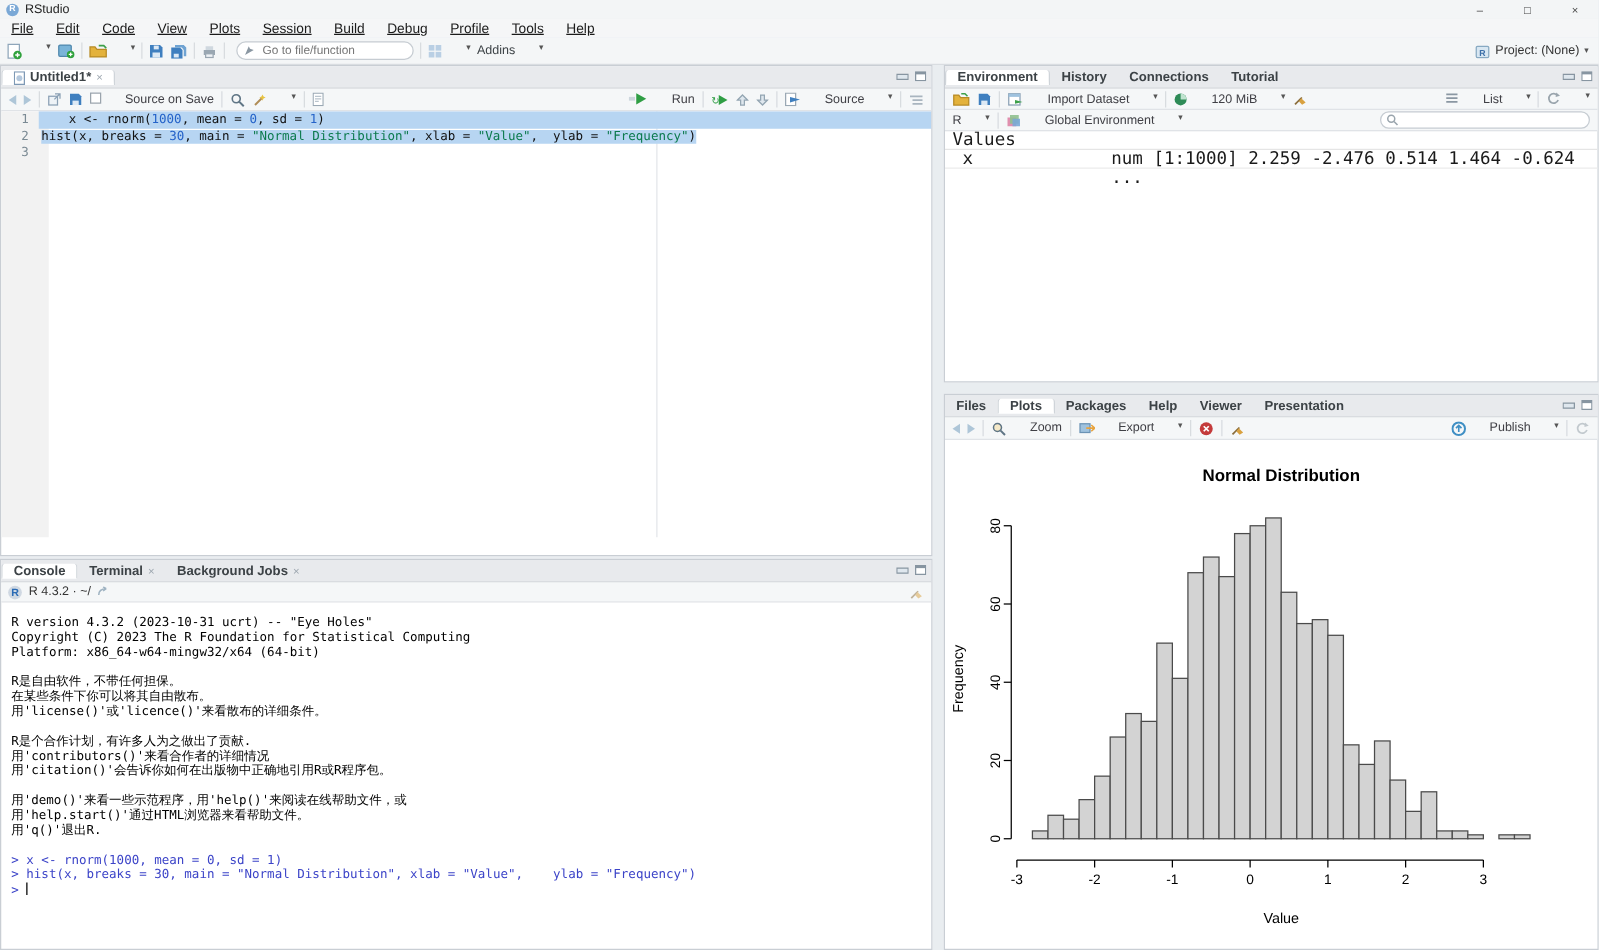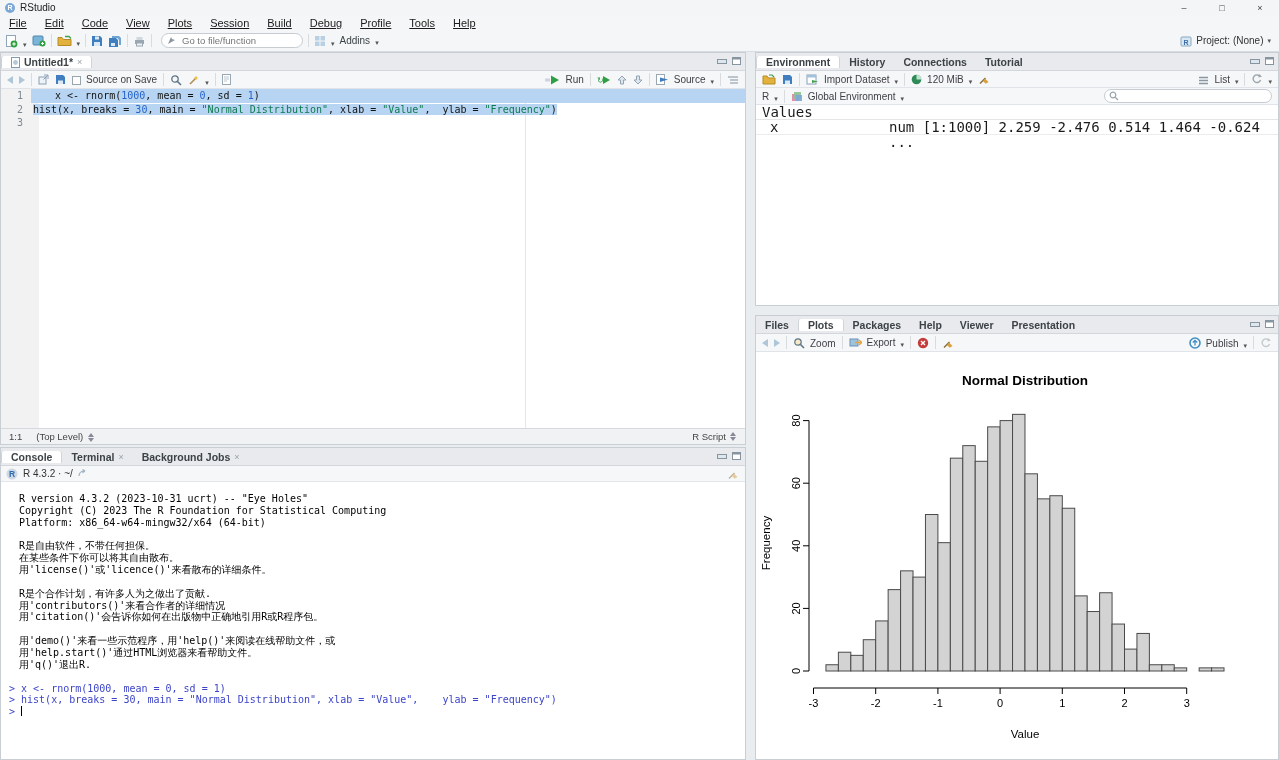--- a/index.html
+++ b/index.html
@@ -11,21 +11,21 @@
   .titlebar { height:15px; background:#f3f5f6; display:flex; align-items:center; font-size:10px; color:#222; }
   .rlogo { width:10px; height:10px; border-radius:50%; background:#7aa8d6; color:#fff; font-size:7px; font-weight:bold;
            display:inline-flex; align-items:center; justify-content:center; margin:0 5px 0 5px; }
   .winctl { position:absolute; right:0; top:0; height:15px; display:flex; }
   .winctl div { width:38px; height:15px; display:flex; align-items:center; justify-content:center; font-size:9px; color:#444; }
 
   .menubar { height:15px; background:#f5f6f7; display:flex; align-items:center; font-size:11px; color:#1b1b1b; }
   .menubar span { padding:0 9px;text-decoration:underline; }
 
   .main-toolbar { height:22px; background:#f4f6f7; border-bottom:1px solid #d9dde1; display:flex; align-items:center; padding:0 5px; gap:5px; font-size:10px; color:#3c4246; }
-  .tbtn { display:inline-flex; align-items:flex-end; gap:5px; }
+  .tbtn { display:inline-flex; align-items:flex-start; gap:19px; }
   .caret { font-size:7px; color:#555; line-height:1; }
   .vsep { width:1px; height:13px; background:#d8dcdf; }
   .goto-box { position:relative; margin-left:4px; }
   .goto-box input { width:142px; height:15px; border:1px solid #c6ccd2; border-radius:8px; font-size:9.5px; padding:0 4px 0 20px; color:#555; background:#fff; font-family:"Liberation Sans",sans-serif;}
   .goto-icon { position:absolute; left:6px; top:3px; }
   .proj { position:absolute; right:8px; display:flex; align-items:center; gap:4px; font-size:10px; color:#333; }
 
   
   .pane { position:absolute; background:#fff; border:1px solid #c9ced4; }
   #editor-pane  { left:0;   top:52px;  width:746px; height:393px; }
@@ -57,21 +57,21 @@
   #editor-status { position:absolute; left:0; right:0; bottom:0; height:16px; background:#f0f2f4; border-top:1px solid #d5d9dd;
                    display:flex; align-items:center; font-size:9.5px; color:#444; padding:0 8px; gap:14px; }
   .updn { display:inline-block; width:7px; }
   .updn i { display:block; width:0; height:0; border-left:3px solid transparent; border-right:3px solid transparent; }
   .updn .u { border-bottom:4px solid #889; margin-bottom:1px; } .updn .d { border-top:4px solid #889; }
   .status-right { position:absolute; right:8px; display:flex; gap:4px; align-items:center; }
 
   
   #console-sub { height:16px; background:#f5f7f8; border-bottom:1px solid #e3e6e9; display:flex; align-items:center; gap:5px; padding:0 5px; font-size:10px; color:#333; position:relative; }
   #console-out { padding:11px 0 0 8px; font-family:"DejaVu Sans Mono",monospace; font-size:10px; line-height:11.85px; white-space:pre; }
-  .cl-out { color:#000;margin-left:10px; } .cl-in { color:#3c44c8; }
+  .cl-out { color:#000; } .cl-in { color:#3c44c8; }
   .cursor { display:inline-block; width:1px; height:10px; background:#000; vertical-align:-1px; }
 
   
   .env-tb { height:17px; }
   .search-box { position:relative; }
   .search-box input { width:168px; height:14px; border:1px solid #c6ccd2; border-radius:8px; background:#fff; padding:0 4px 0 18px; font-size:9.5px; }
   .search-mag { position:absolute; left:5px; top:2px; }
   #env-content { font-family:"DejaVu Sans Mono",monospace; font-size:14px; color:#1a1a1a; }
   .env-section { height:15px; line-height:15px; padding-left:6px; border-bottom:1px solid #e5e5e5; }
   .env-row { height:15px; line-height:15px; display:flex; border-bottom:1px solid #ececec; }
@@ -324,37 +324,20 @@
       </div>
     </div>
     <div id="code-area">
       <div class="gutter-col"></div>
       <div class="margin-line"></div>
       <div id="code-lines">
           <div class="code-line fullsel"><span class="ln">1</span><span class="lc"><span class="tok-code">x &lt;- rnorm(</span><span class="tok-num">1000</span><span class="tok-code">, mean = </span><span class="tok-num">0</span><span class="tok-code">, sd = </span><span class="tok-num">1</span><span class="tok-code">)</span></span></div>
           <div class="code-line"><span class="ln">2</span><span class="lc"><span class="selspan"><span class="tok-code">hist(x, breaks = </span><span class="tok-num">30</span><span class="tok-code">, main = </span><span class="tok-str">"Normal Distribution"</span><span class="tok-code">, xlab = </span><span class="tok-str">"Value"</span><span class="tok-code">,  ylab = </span><span class="tok-str">"Frequency"</span><span class="tok-code">)</span></span></span></div>
           <div class="code-line"><span class="ln">3</span><span class="lc"></span></div>
         </div>
-    </div>
-    <div id="editor-status">
-      <span>1:1</span>
-      <span class="tbtn">
-        <span>(Top Level)</span>
-        <span class="updn">
-            <i class="u"></i>
-            <i class="d"></i>
-          </span>
-      </span>
-      <span class="status-right tbtn">
-        <span>R Script</span>
-        <span class="updn">
-            <i class="u"></i>
-            <i class="d"></i>
-          </span>
-      </span>
     </div>
   </section>
 
   <section class="pane" id="console-pane">
     <div class="tab-bar">
       <div class="tab active">
           <span>Console</span>
         </div>
       <div class="tab">
           <span>Terminal</span>

